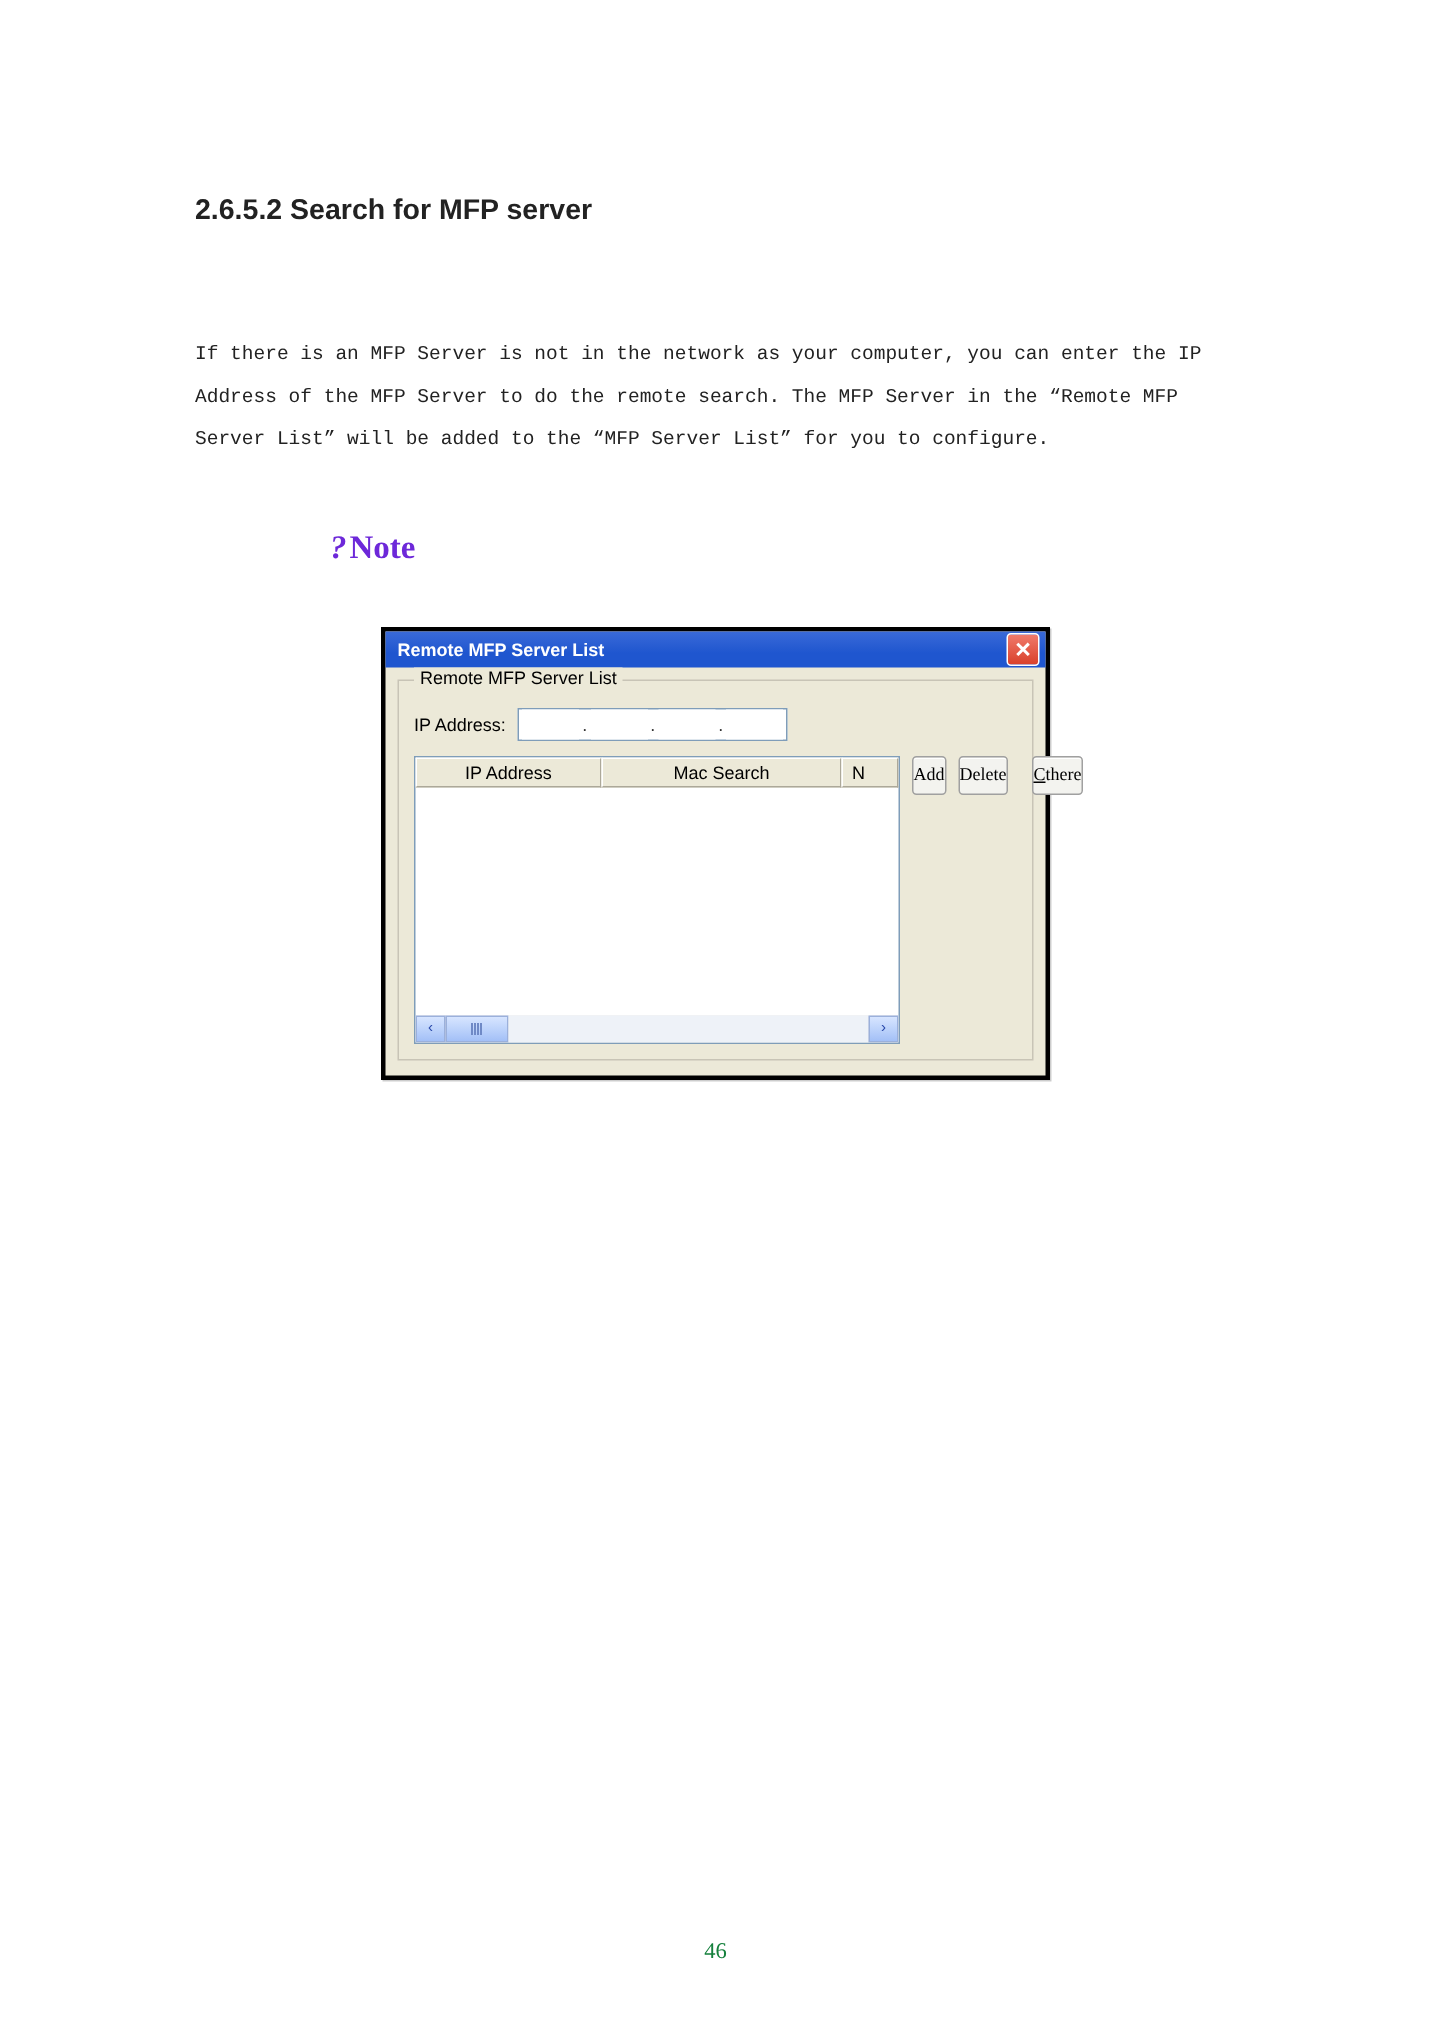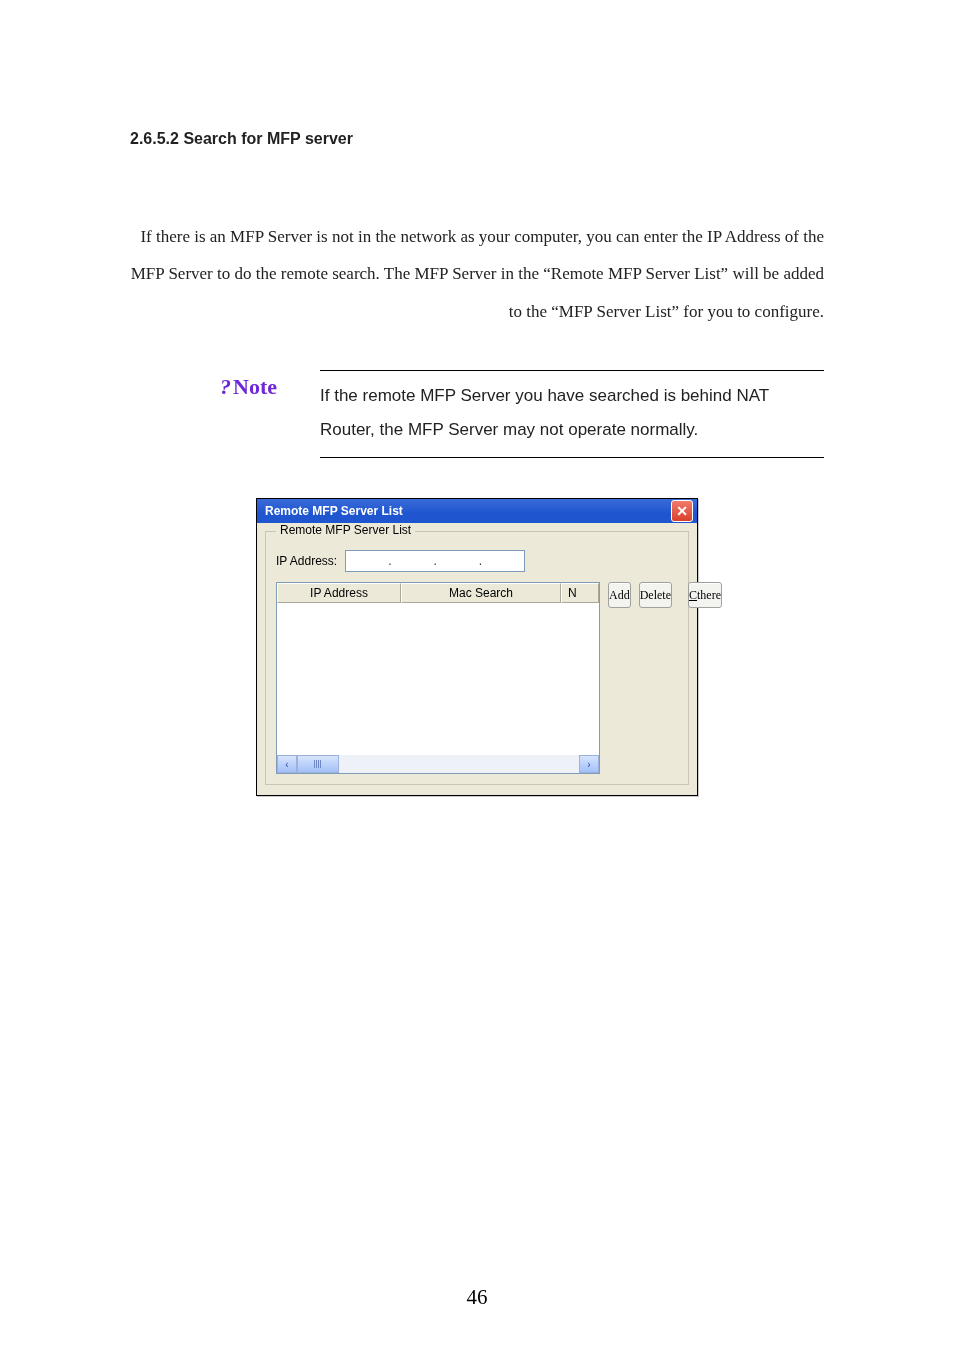--- a/index.html
+++ b/index.html
@@ -26,30 +26,29 @@
     position:relative;
   }
   .page{
     position:absolute;
     left:130px; right:130px; top:130px;
   }
 
   .heading{
     font-family:var(--doc-font);
     font-weight:bold;
-    font-size:16px;
+    font-size:19px;
     margin-bottom:70px;
   }
 
   .body-text{
-    font-family:Liberation Serif, serif;
-    font-size:17px;
+    font-family:Liberation Mono, monospace;
+    font-size:13px;
     line-height:2.2;
     margin-bottom:40px;
-    text-align:right;
   }
 
   .note-row{
     display:grid;
     grid-template-columns:90px 1fr;
     column-gap:10px;
     align-items:start;
     margin-left:90px;
     margin-bottom:40px;
   }
@@ -77,21 +76,21 @@
   .note-body{
     font-family:var(--doc-font);
     font-size:17px;
     line-height:2.0;
   }
 
   
   .dialog{
     width:440px;
     margin:20px auto 0 auto;
-    border:1px solid #000000;
+    border:3px solid #000000;
     background:#ece9d8;
     font-family:Tahoma,Verdana,sans-serif;
     font-size:12px;
     color:#000;
     box-shadow:1px 1px 0 rgba(0,0,0,0.2);
   }
   .titlebar{
     display:flex;
     align-items:center;
     justify-content:space-between;
@@ -216,40 +215,35 @@
     box-shadow:inset 0 1px 0 #fff;
   }
   .win-btn .ul{text-decoration:underline;}
 
   .page-num{
     position:absolute;
     bottom:40px;
     left:0;right:0;
     text-align:center;
     font-family:'Times New Roman',serif;
-    font-size:21px;
-    color:#000000;
+    font-size:15px;
+    color:#15803d;
   }
 </style>
 </head>
 <body>
 
 <div class="page">
   <div class="heading">2.6.5.2 Search for MFP server</div>
 
   <div class="body-text">If there is an MFP Server is not in the network as your computer, you can enter the IP Address of the MFP Server to do the remote search. The MFP Server in the “Remote MFP Server List” will be added to the “MFP Server List” for you to configure.</div>
 
   <div class="note-row">
     <div class="note-label">
       <span class="pencil">?</span><span>Note</span>
-    </div>
-    <div>
-      <hr class="note-rule">
-      <div class="note-body">If the remote MFP Server you have searched is behind NAT Router, the MFP Server may not operate normally.</div>
-      <hr class="note-rule-bottom">
     </div>
   </div>
 
   <div class="dialog">
     <div class="titlebar">
       <div class="title-left">
         <span>Remote MFP Server List</span>
       </div>
       <div class="close-btn">✕</div>
     </div>

